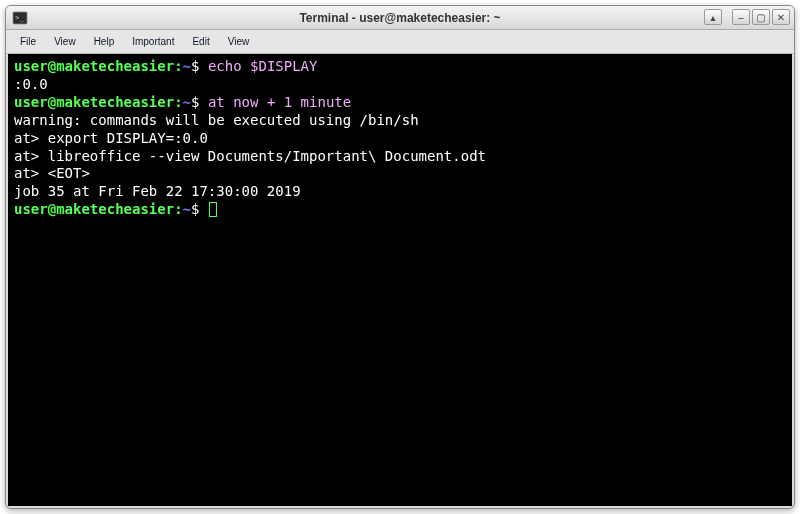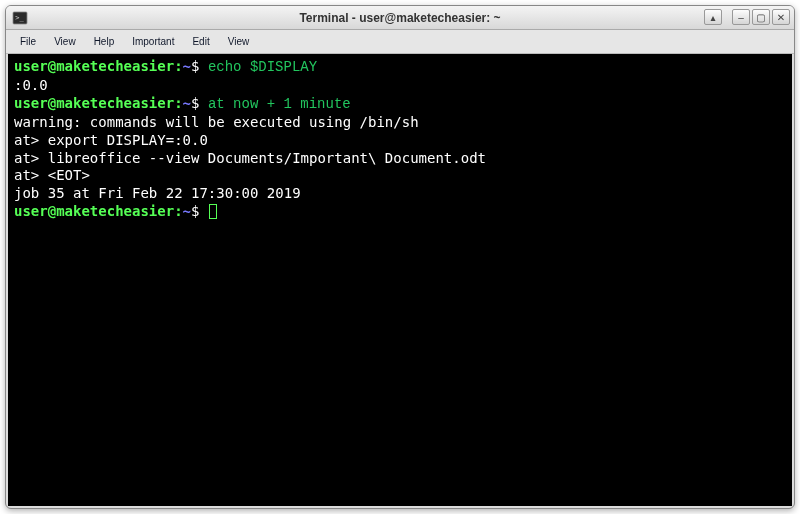--- a/index.html
+++ b/index.html
@@ -96,21 +96,21 @@
     font-size: 14px;
     line-height: 1.28;
     padding: 4px 6px;
     white-space: pre;
     overflow: hidden;
     margin: 0 2px 2px 2px;
   }
   .prompt-user { color: #55ff55; font-weight: bold; }
   .prompt-tilde { color: #7878ff; font-weight: bold; }
   .prompt-dollar { color: #ffffff; }
-  .cmd { color: #22c55e; font-family: Liberation Mono, monospace; }
+  .cmd { color: #f0abfc; }
   .line { display: block; }
   .cursor {
     display: inline-block;
     width: 8px;
     height: 15px;
     border: 1px solid #55ff55;
     vertical-align: text-bottom;
     margin-left: 1px;
   }
 </style>

